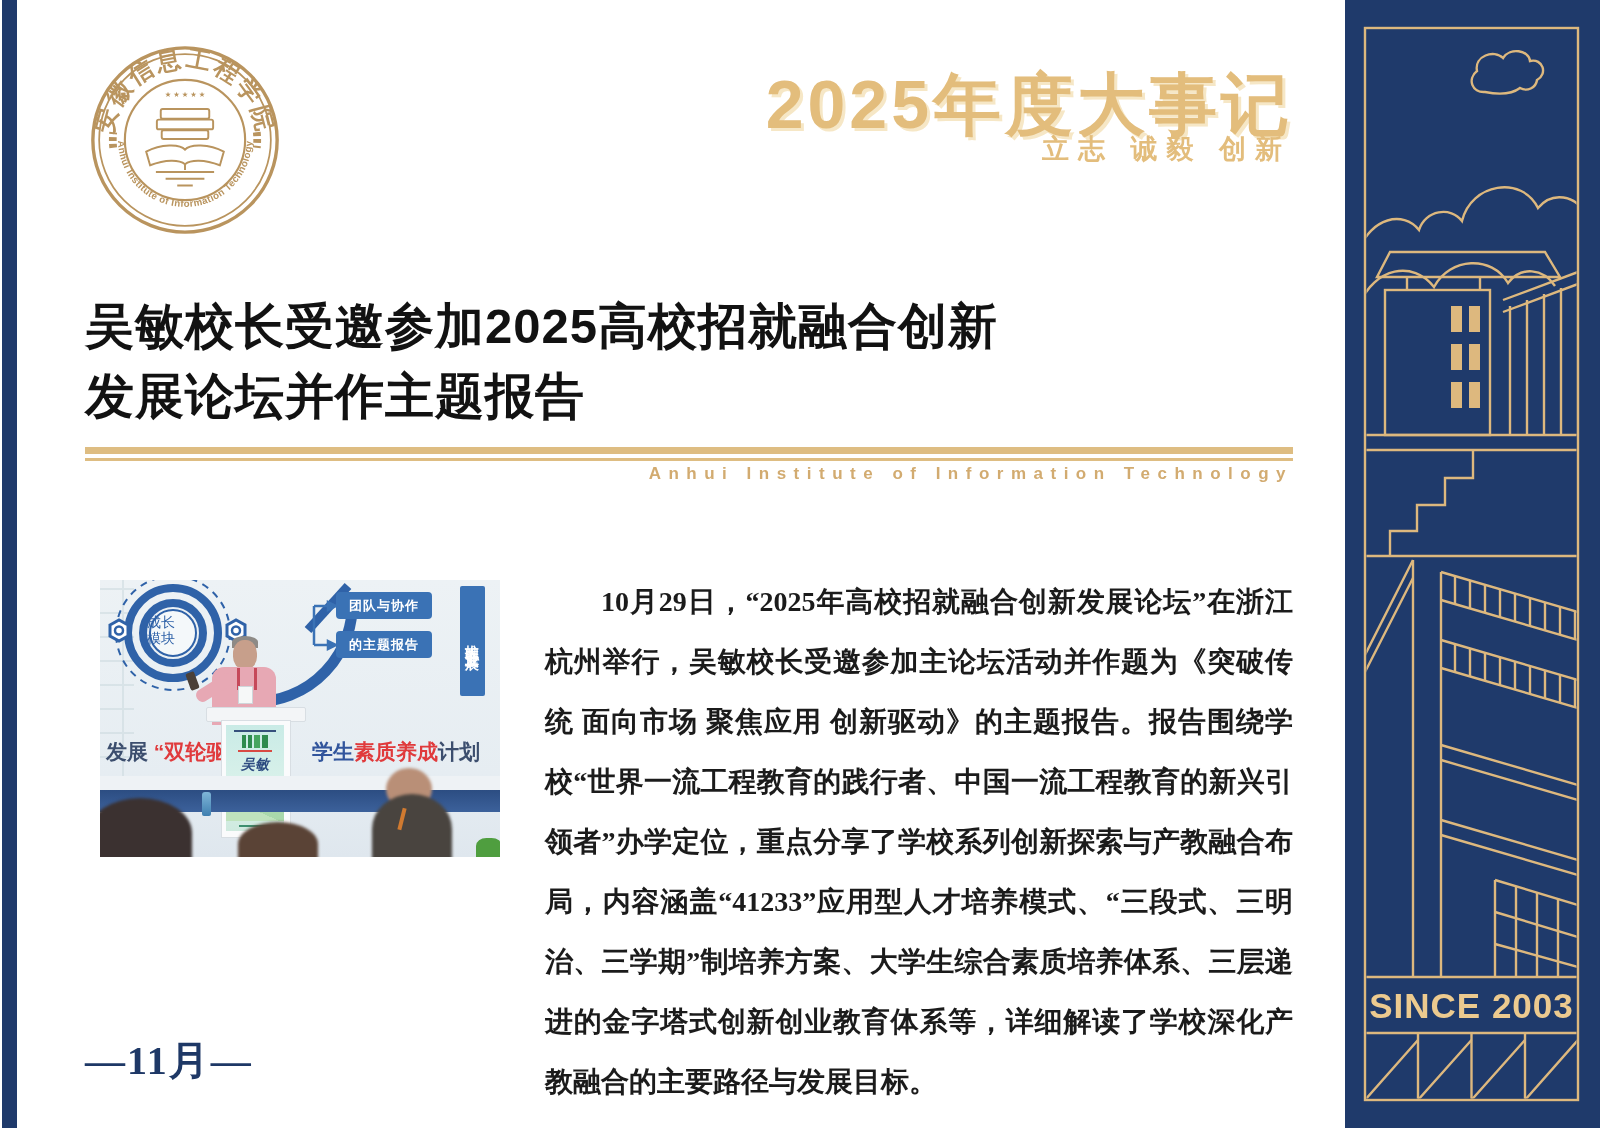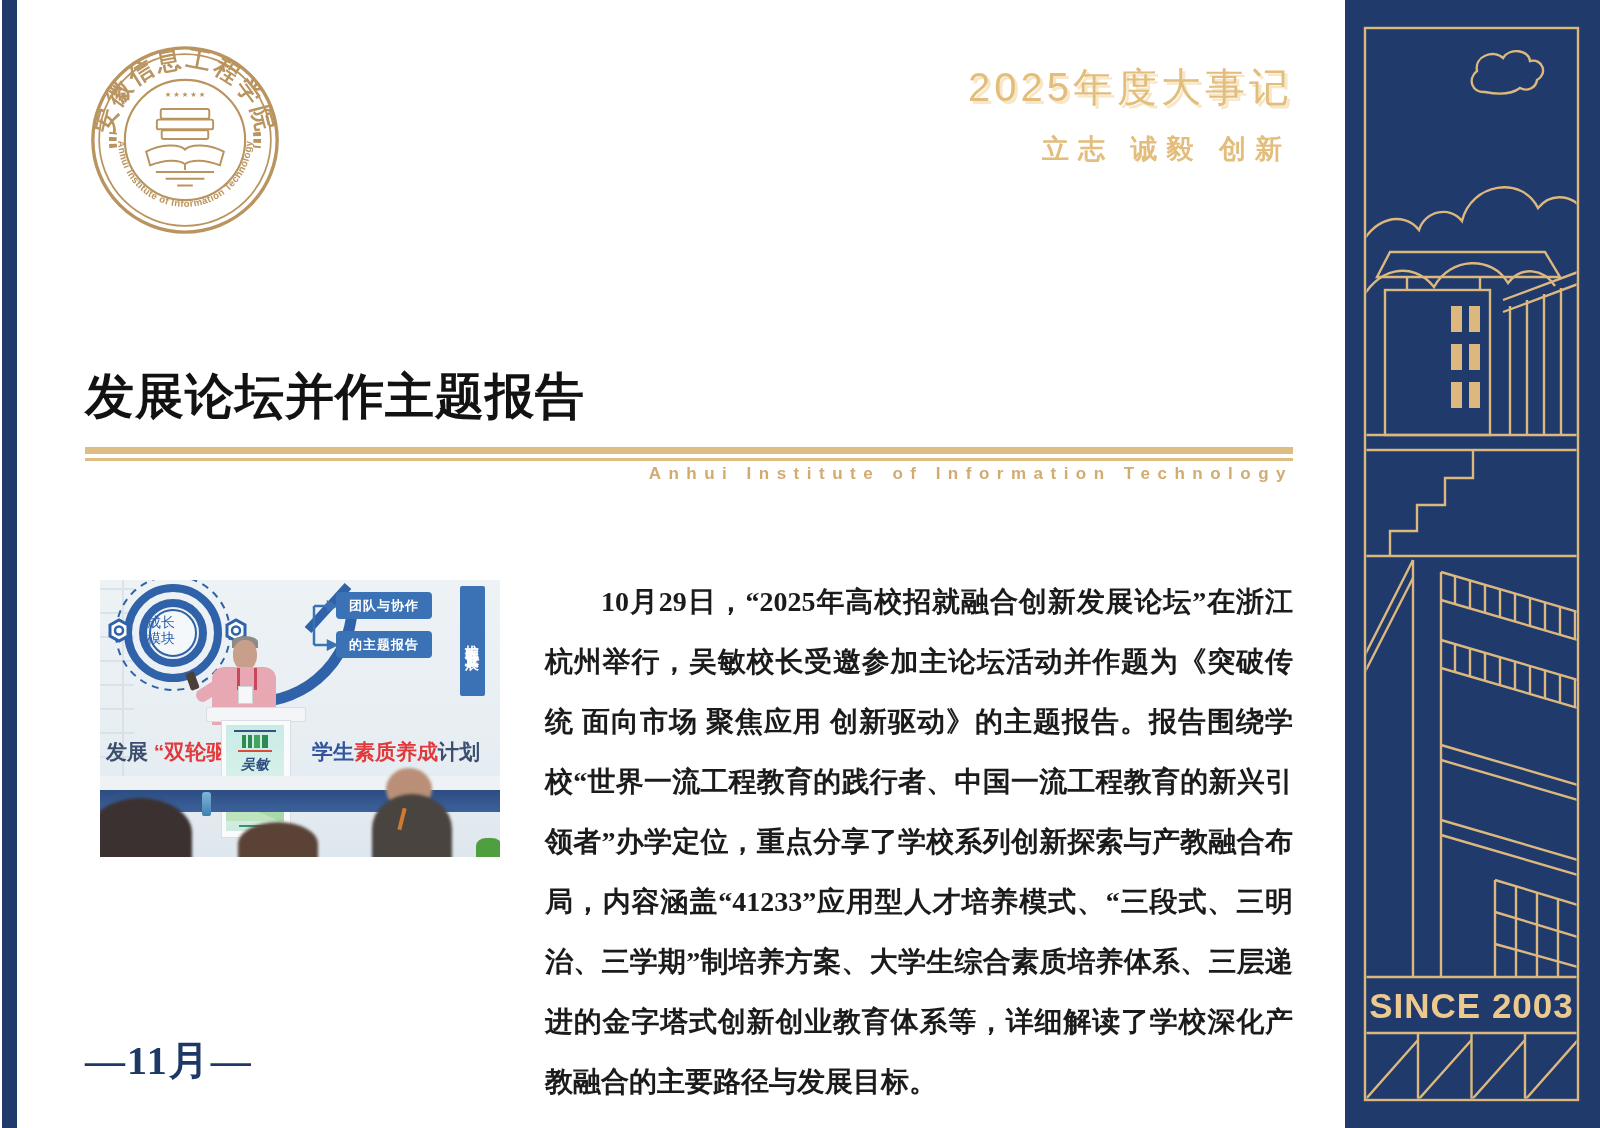--- a/index.html
+++ b/index.html
@@ -9,21 +9,21 @@
   }
   
   .left-bar{position:absolute;left:2px;top:0;width:15px;height:1128px;background:#1f3a6b;}
 
   
   .logo{position:absolute;left:88px;top:43px;width:194px;height:194px;}
 
   
   .year-title{
     position:absolute;right:307px;top:60px;
-    font-size:40px;font-weight:400;color:#e3bd7c;letter-spacing:4px;
+    font-size:68px;font-weight:700;color:#e3bd7c;letter-spacing:4px;
     text-shadow:3px 3px 0 #f6e7c6;white-space:nowrap;
   }
   .motto{
     position:absolute;right:309px;top:131px;
     font-size:27px;font-weight:800;color:#e3bd7c;letter-spacing:9px;white-space:nowrap;
   }
 
   
   .headline{
     position:absolute;left:85px;top:292px;width:1100px;
@@ -163,21 +163,21 @@
     <text x="100" y="56" text-anchor="middle" font-size="7.5" fill="#b9945e">★ ★ ★ ★ ★</text>
     <text font-family="Liberation Sans, sans-serif" font-weight="700" font-size="10" fill="#b9945e" letter-spacing="0.4">
       <textPath href="#arcBot" startOffset="50%" text-anchor="middle">Anhui Institute of Information Technology</textPath>
     </text>
   </svg>
 
   <div class="year-title">2025年度大事记</div>
   <div class="motto">立志 诚毅 创新</div>
 
   <h1 class="headline" style="margin:0;">
-    <br>
+    <span>吴敏校长受邀参加2025高校招就融合创新</span><br>
     <span>发展论坛并作主题报告</span>
   </h1>
 
   <div class="rules">
     <div class="rule-thick"></div>
     <div class="rule-thin"></div>
   </div>
   <div class="caption-en">Anhui Institute of Information Technology</div>
 
   <div class="photo">

